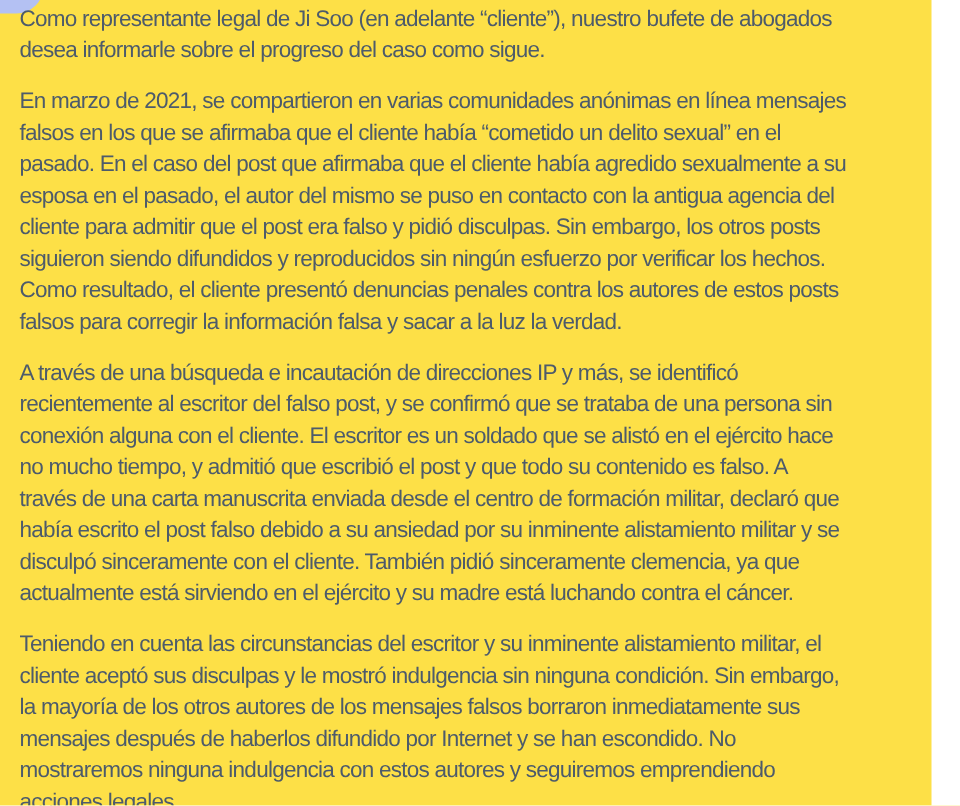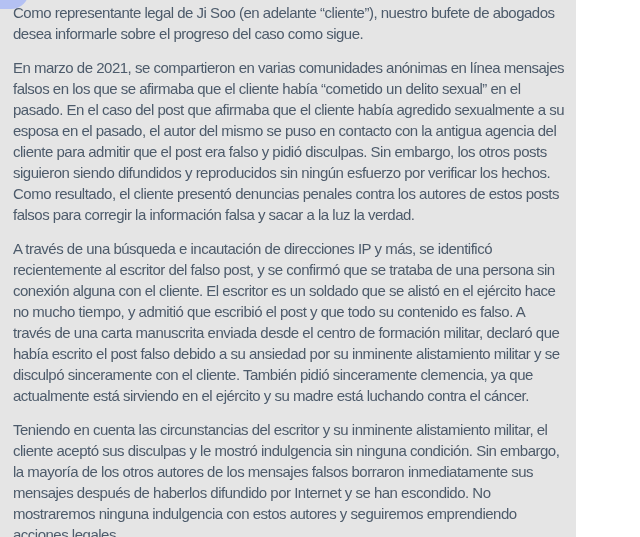--- a/index.html
+++ b/index.html
@@ -2,23 +2,23 @@
 <html><head>
 <meta charset="utf-8">
 <style>
   html, body {
     margin: 0;
     padding: 0;
     background: #ffffff;
   }
   .page {
     position: relative;
-    width: 576px;
+    width: 621px;
     height: 537px;
-    background: #e5e5e5;
+    background: #fde047;
     overflow: hidden;
     font-family: "Liberation Sans", "DejaVu Sans", sans-serif;
   }
   .corner-fragment {
     position: absolute;
     top: -13px;
     left: -16px;
     width: 45px;
     height: 22px;
     background: #b4c1f3;

